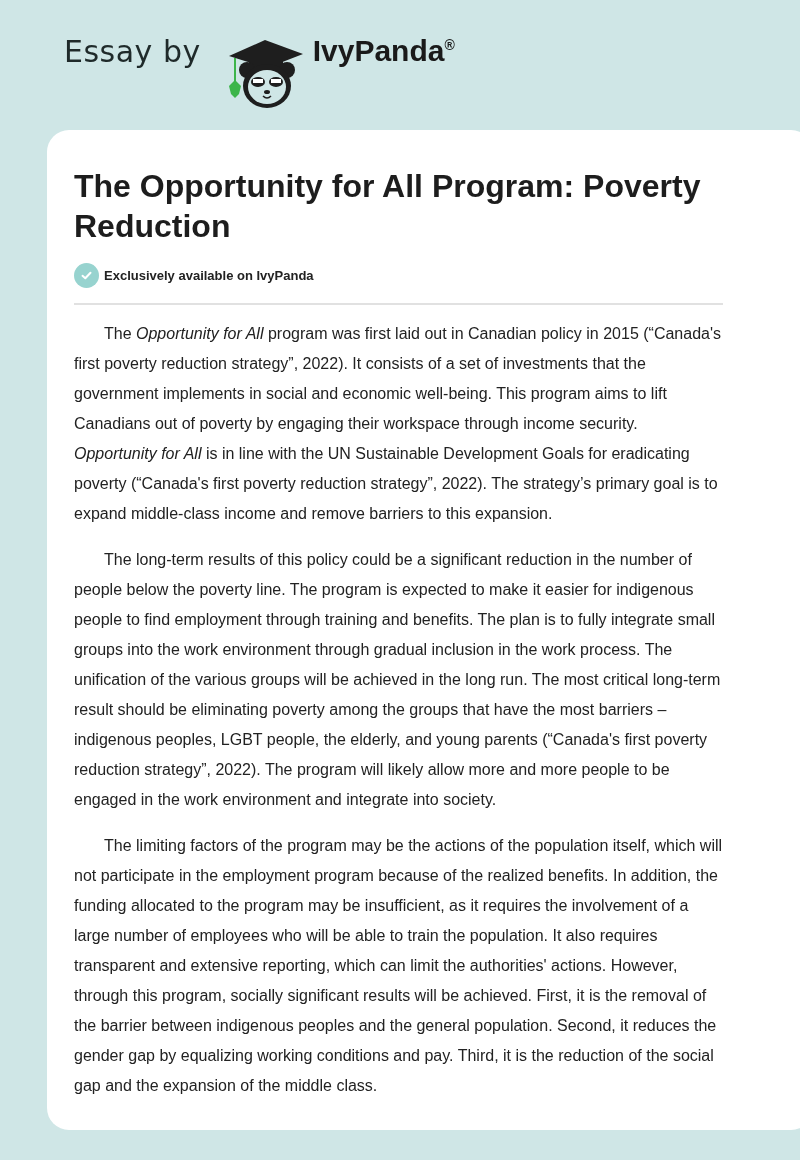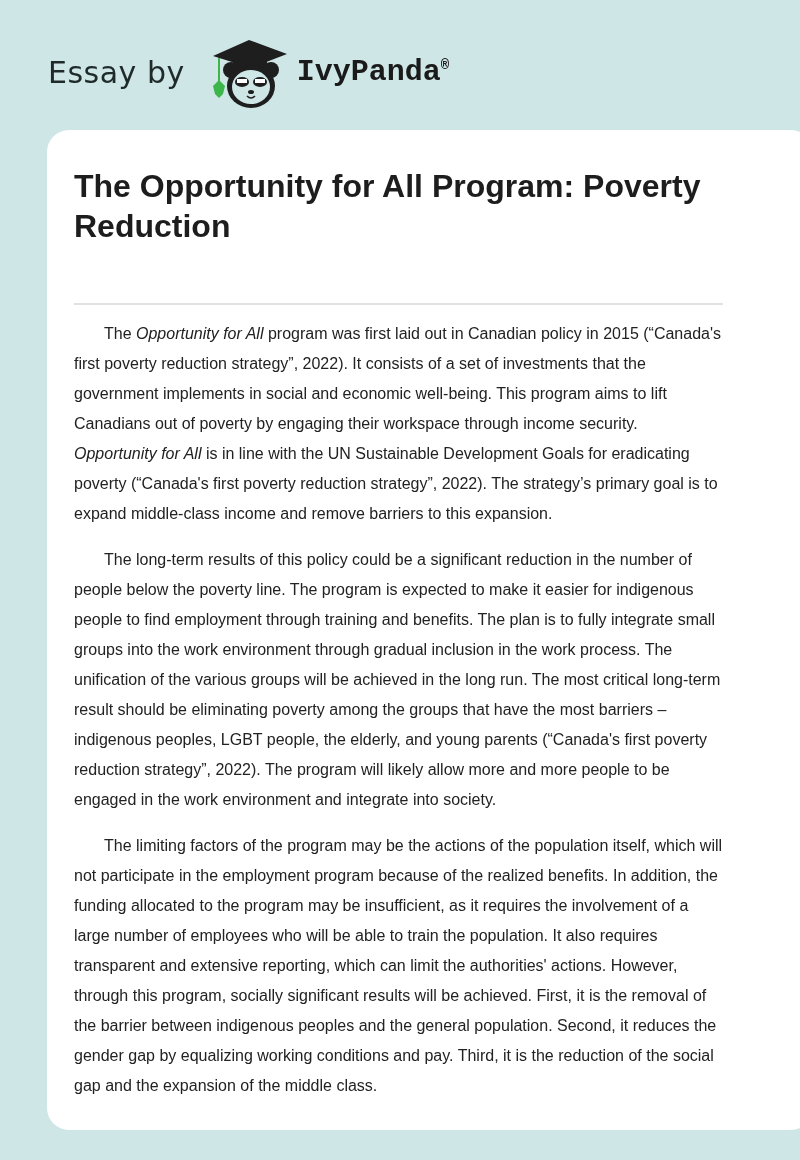--- a/index.html
+++ b/index.html
@@ -5,32 +5,32 @@
   html, body { margin: 0; padding: 0; }
   body {
     width: 800px; height: 1160px;
     background: #cfe6e6;
     font-family: "Liberation Sans", sans-serif;
     color: #222;
     position: relative;
     overflow: hidden;
   }
   .brand {
-    position: absolute; left: 48px; top: 34px;
-    display: flex; align-items: center;
+    position: absolute; left: 64px; top: 34px;
+    display: flex; 
     height: 76px;
   }
   .brand-essay {
     font-family: "DejaVu Sans", sans-serif;
     font-size: 30px; color: #1f2a2a; letter-spacing: 0.5px;
     margin-right: 18px;
   }
   .brand-logo { width: 90px; height: 76px; margin-right: 4px; }
   .brand-name {
-    font-family: Liberation Mono, monospace;
+    font-family: Liberation Sans, sans-serif;
     font-weight: bold; font-size: 30px; color: #1a1a1a;
   }
   .brand-reg { font-size: 14px; vertical-align: super; font-weight: bold; }
 
   .card {
     position: absolute; left: 47px; top: 130px;
     width: 766px; height: 1000px;
     background: #fff; border-radius: 22px;
   }
   .title {
@@ -87,20 +87,28 @@
 
     <ellipse cx="48" cy="58" rx="3" ry="2" fill="#1e1e1e"></ellipse>
     <path d="M44,62 Q48,66 52,62" stroke="#1e1e1e" stroke-width="1.5" fill="none"></path>
   </svg>
   <span class="brand-name"><span>IvyPanda</span><span class="brand-reg">®</span></span>
 </header>
 
 <main class="card">
   <h1 class="title">The Opportunity for All Program: Poverty Reduction</h1>
 
+  <div class="badge">
+    <span class="badge-icon">
+      <svg width="13" height="13" viewBox="0 0 13 13">
+          <path d="M2.5,6.8 L5.3,9.3 L10.5,3.8" stroke="#fff" stroke-width="2" fill="none" stroke-linecap="round" stroke-linejoin="round"></path>
+        </svg>
+    </span>
+    <span class="badge-text">Exclusively available on IvyPanda</span>
+  </div>
 
   <div class="divider"></div>
 
   <article class="body">
     <p class="para"><span>The </span><em>Opportunity for All</em><span> program was first laid out in Canadian policy in 2015 (“Canada's first poverty reduction strategy”, 2022). It consists of a set of investments that the government implements in social and economic well-being. This program aims to lift Canadians out of poverty by engaging their workspace through income security. </span><em>Opportunity for All</em><span> is in line with the UN Sustainable Development Goals for eradicating poverty (“Canada's first poverty reduction strategy”, 2022). The strategy’s primary goal is to expand middle-class income and remove barriers to this expansion.</span></p>
     <p class="para">The long-term results of this policy could be a significant reduction in the number of people below the poverty line. The program is expected to make it easier for indigenous people to find employment through training and benefits. The plan is to fully integrate small groups into the work environment through gradual inclusion in the work process. The unification of the various groups will be achieved in the long run. The most critical long-term result should be eliminating poverty among the groups that have the most barriers – indigenous peoples, LGBT people, the elderly, and young parents (“Canada's first poverty reduction strategy”, 2022). The program will likely allow more and more people to be engaged in the work environment and integrate into society.</p>
     <p class="para">The limiting factors of the program may be the actions of the population itself, which will not participate in the employment program because of the realized benefits. In addition, the funding allocated to the program may be insufficient, as it requires the involvement of a large number of employees who will be able to train the population. It also requires transparent and extensive reporting, which can limit the authorities' actions. However, through this program, socially significant results will be achieved. First, it is the removal of the barrier between indigenous peoples and the general population. Second, it reduces the gender gap by equalizing working conditions and pay. Third, it is the reduction of the social gap and the expansion of the middle class.</p>
   </article>
 </main>
 

